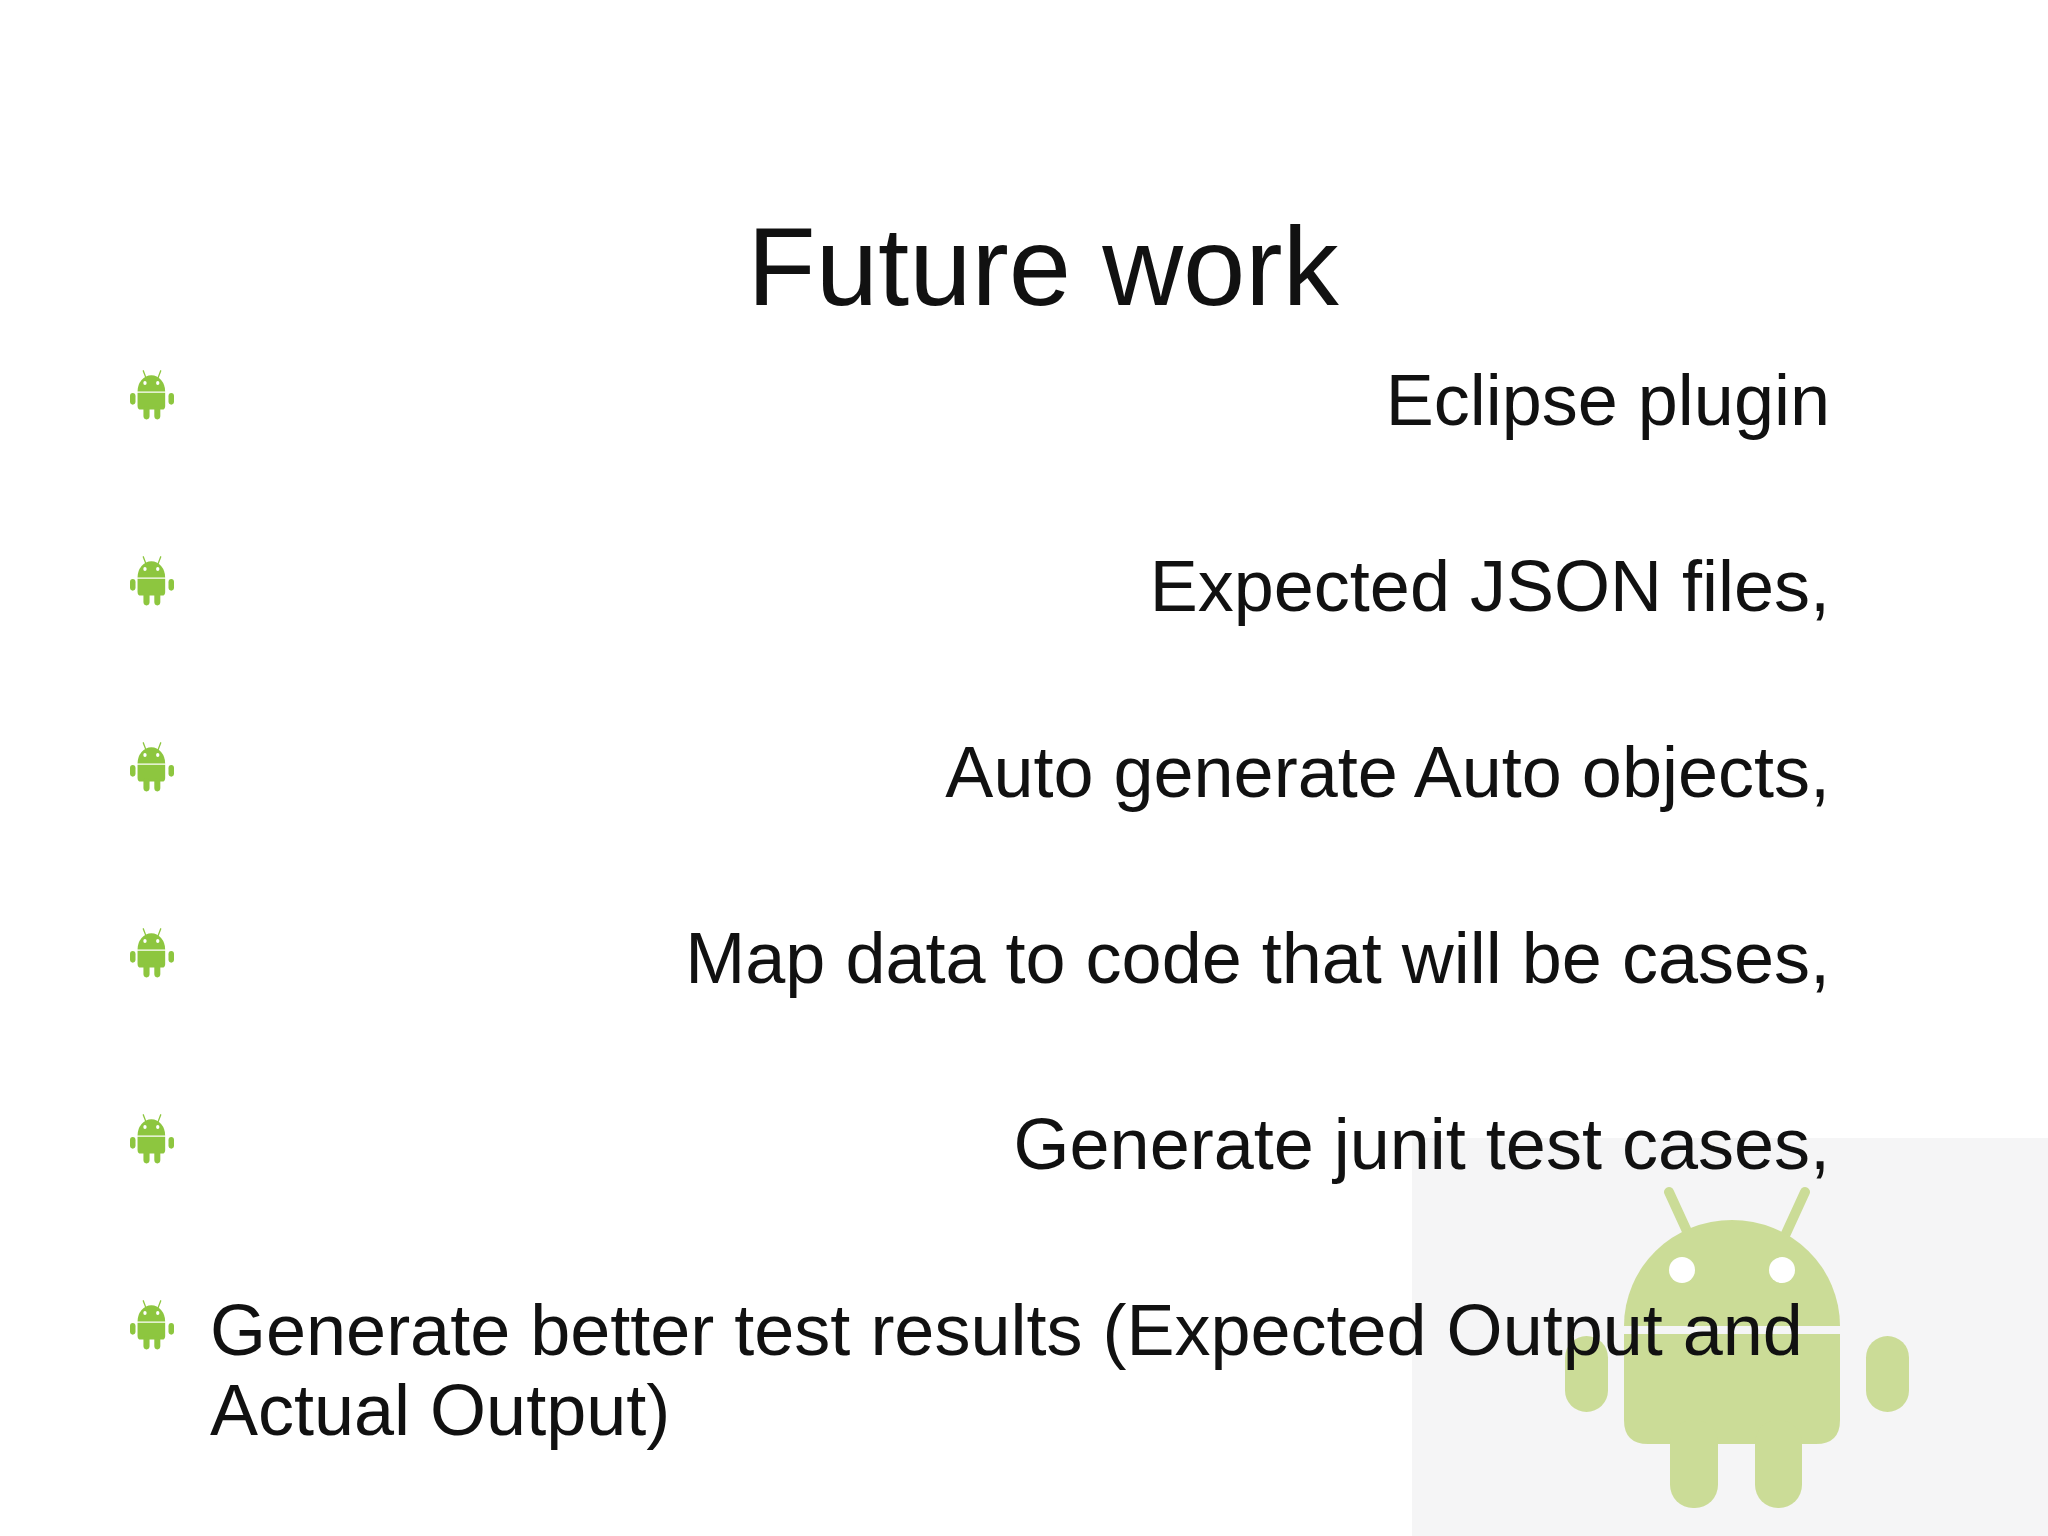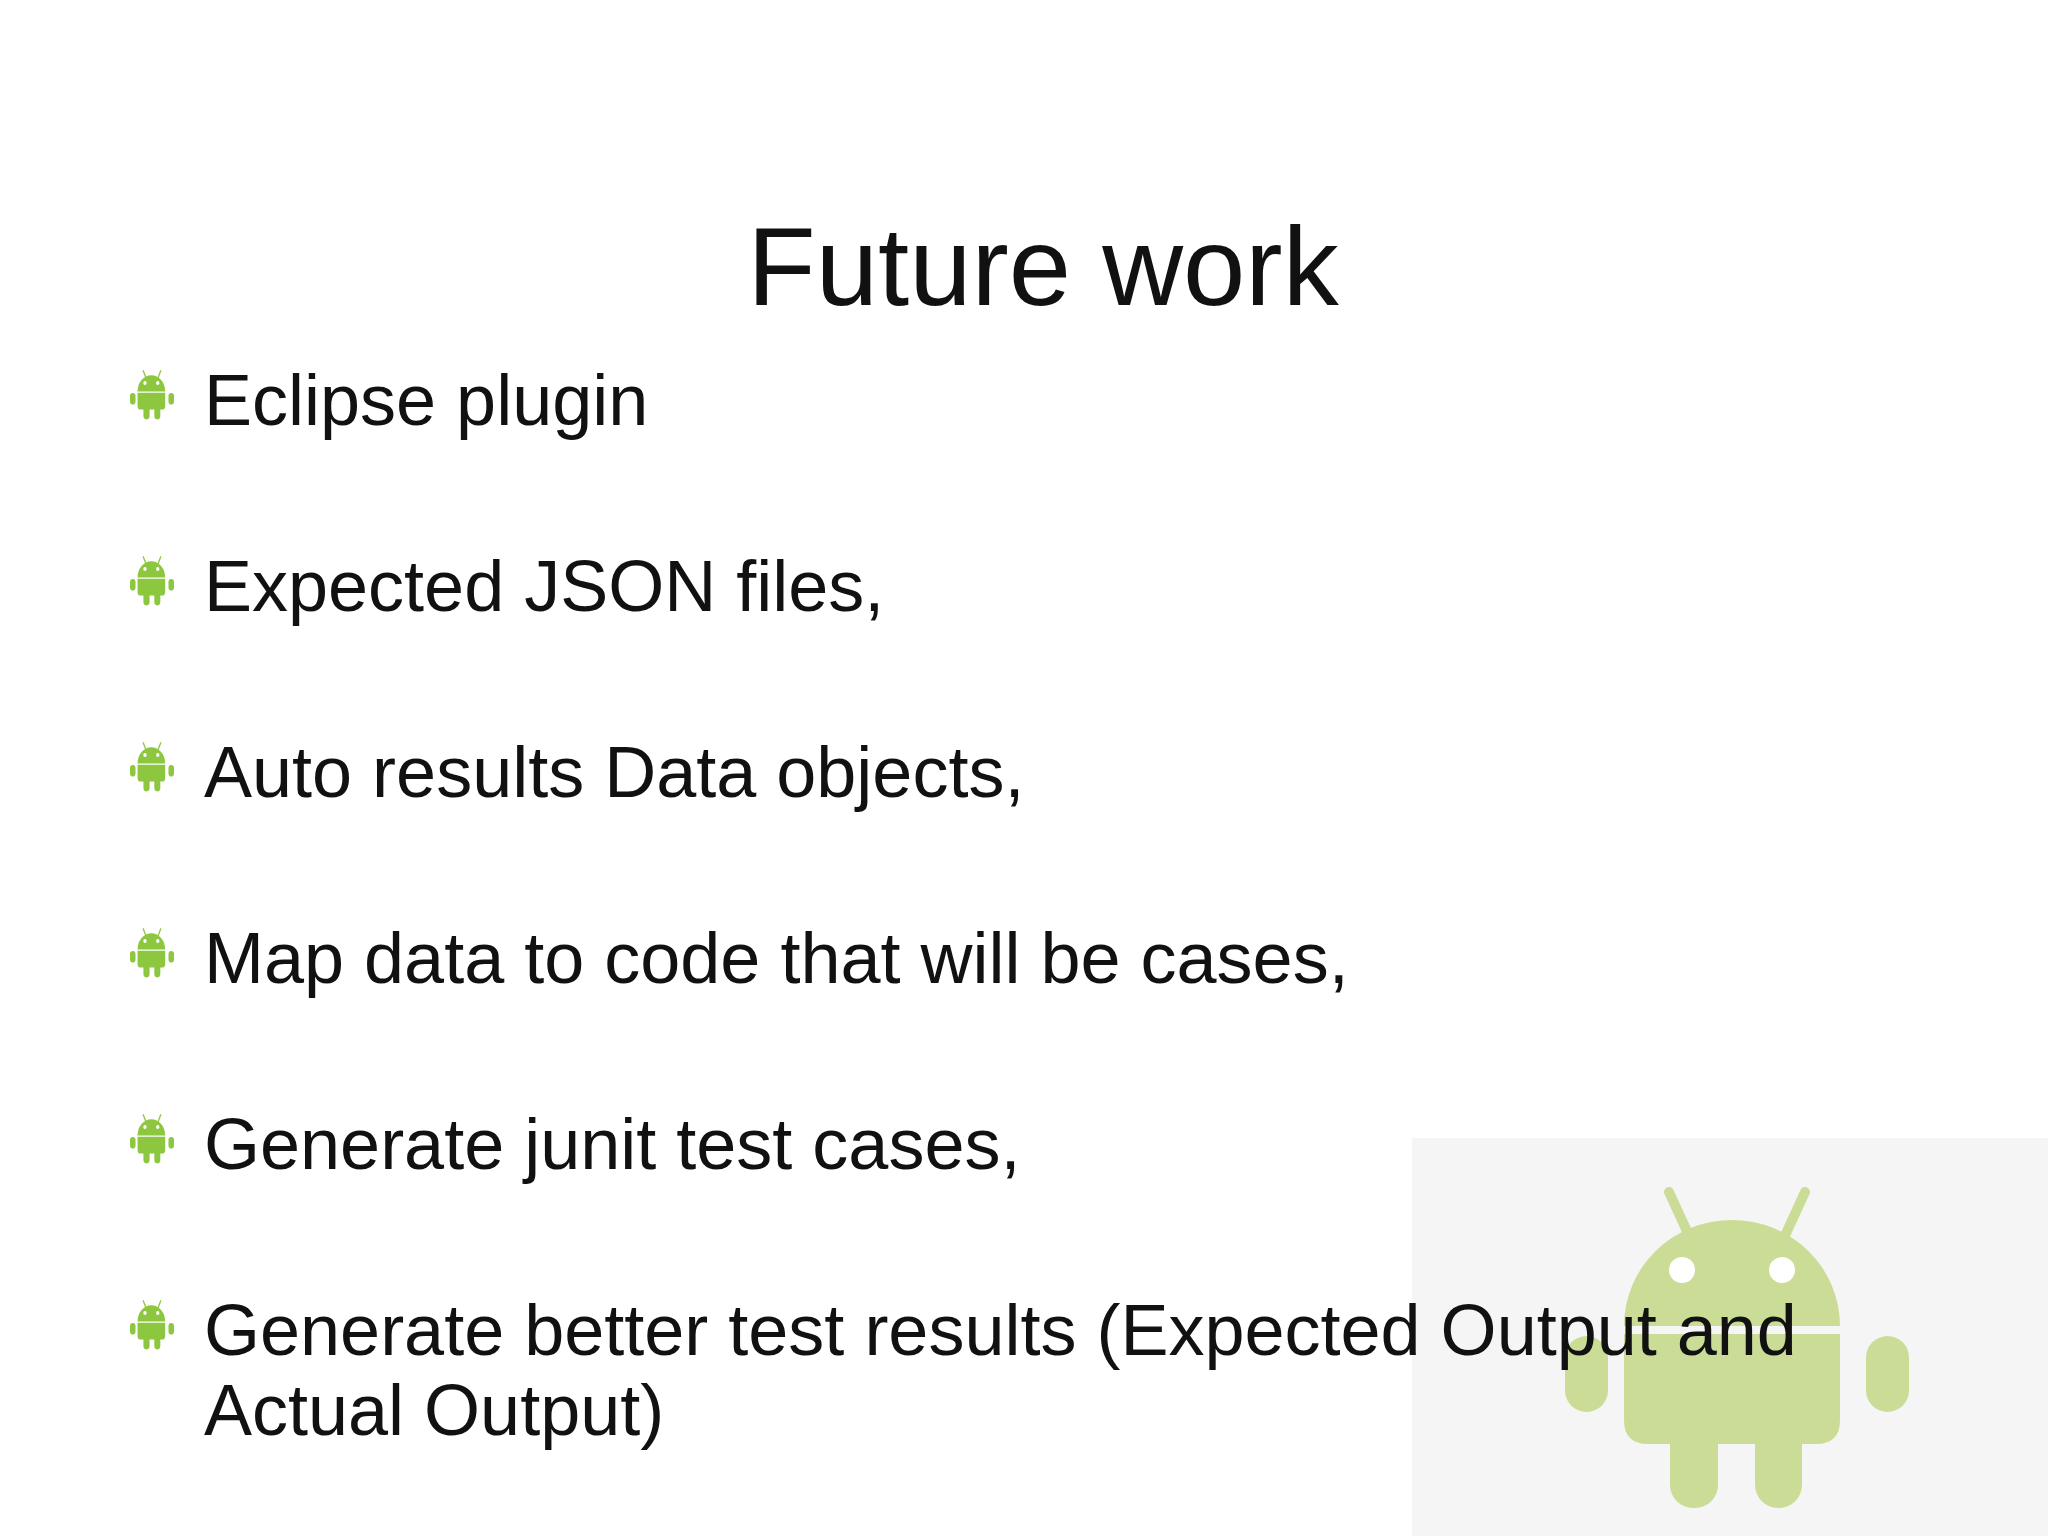--- a/index.html
+++ b/index.html
@@ -40,20 +40,21 @@
     width:1700px;
     margin:0;padding:0;
     list-style:none;
   }
   .bullet-item{
     display:flex;
     align-items:flex-start;
     font-size:72px;
     line-height:80px;
     margin-bottom:106px;
+    justify-content:space-between;
   }
   .bullet-icon{
     flex:0 0 44px;
     width:44px;height:50px;
     margin-top:10px;
     margin-right:30px;
   }
   .bullet-icon svg{display:block;width:44px;height:50px;}
   .bullet-text{
     display:block;
@@ -112,21 +113,21 @@
           </svg>
       </span>
       <span class="bullet-text">Expected JSON files,</span>
     </li>
     <li class="bullet-item">
       <span class="bullet-icon">
         <svg viewBox="0 0 344 326" preserveAspectRatio="none" color="#8dc63f">
             <use href="#android-robot"></use>
           </svg>
       </span>
-      <span class="bullet-text">Auto results Data objects,</span>
+      <span class="bullet-text">Auto generate Auto objects,</span>
     </li>
     <li class="bullet-item">
       <span class="bullet-icon">
         <svg viewBox="0 0 344 326" preserveAspectRatio="none" color="#8dc63f">
             <use href="#android-robot"></use>
           </svg>
       </span>
       <span class="bullet-text">Map data to code that will be cases,</span>
     </li>
     <li class="bullet-item">

